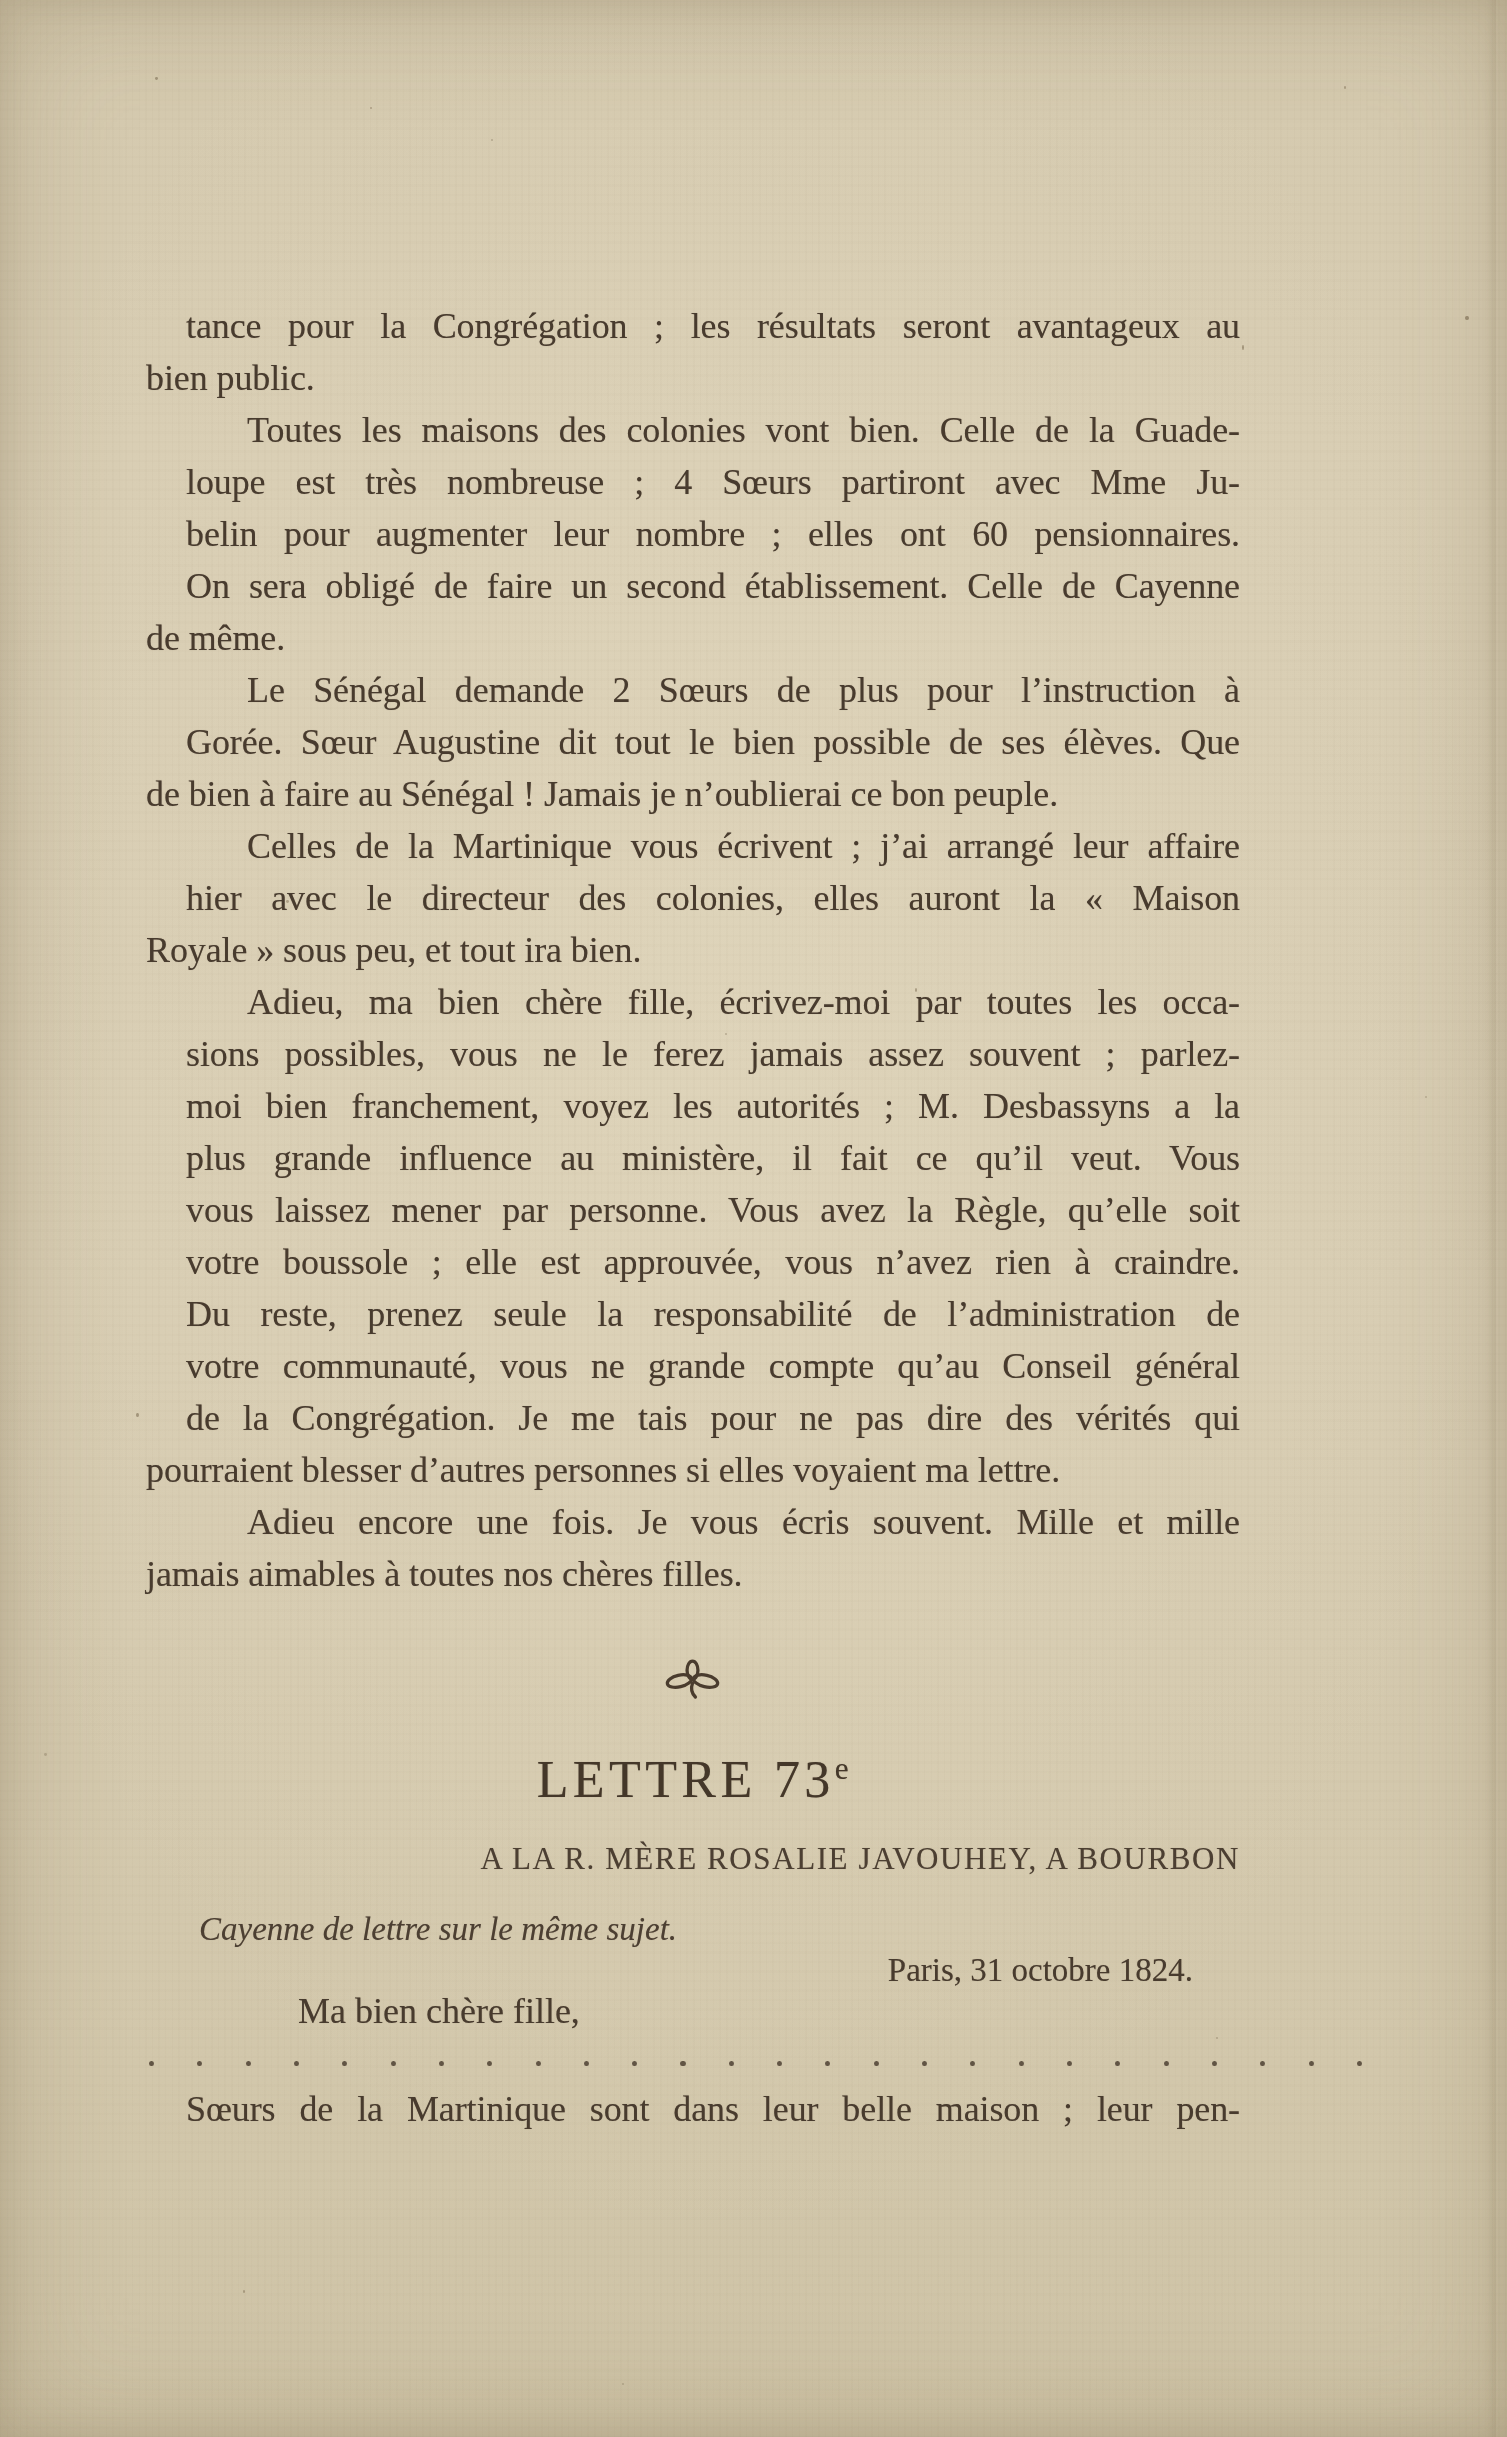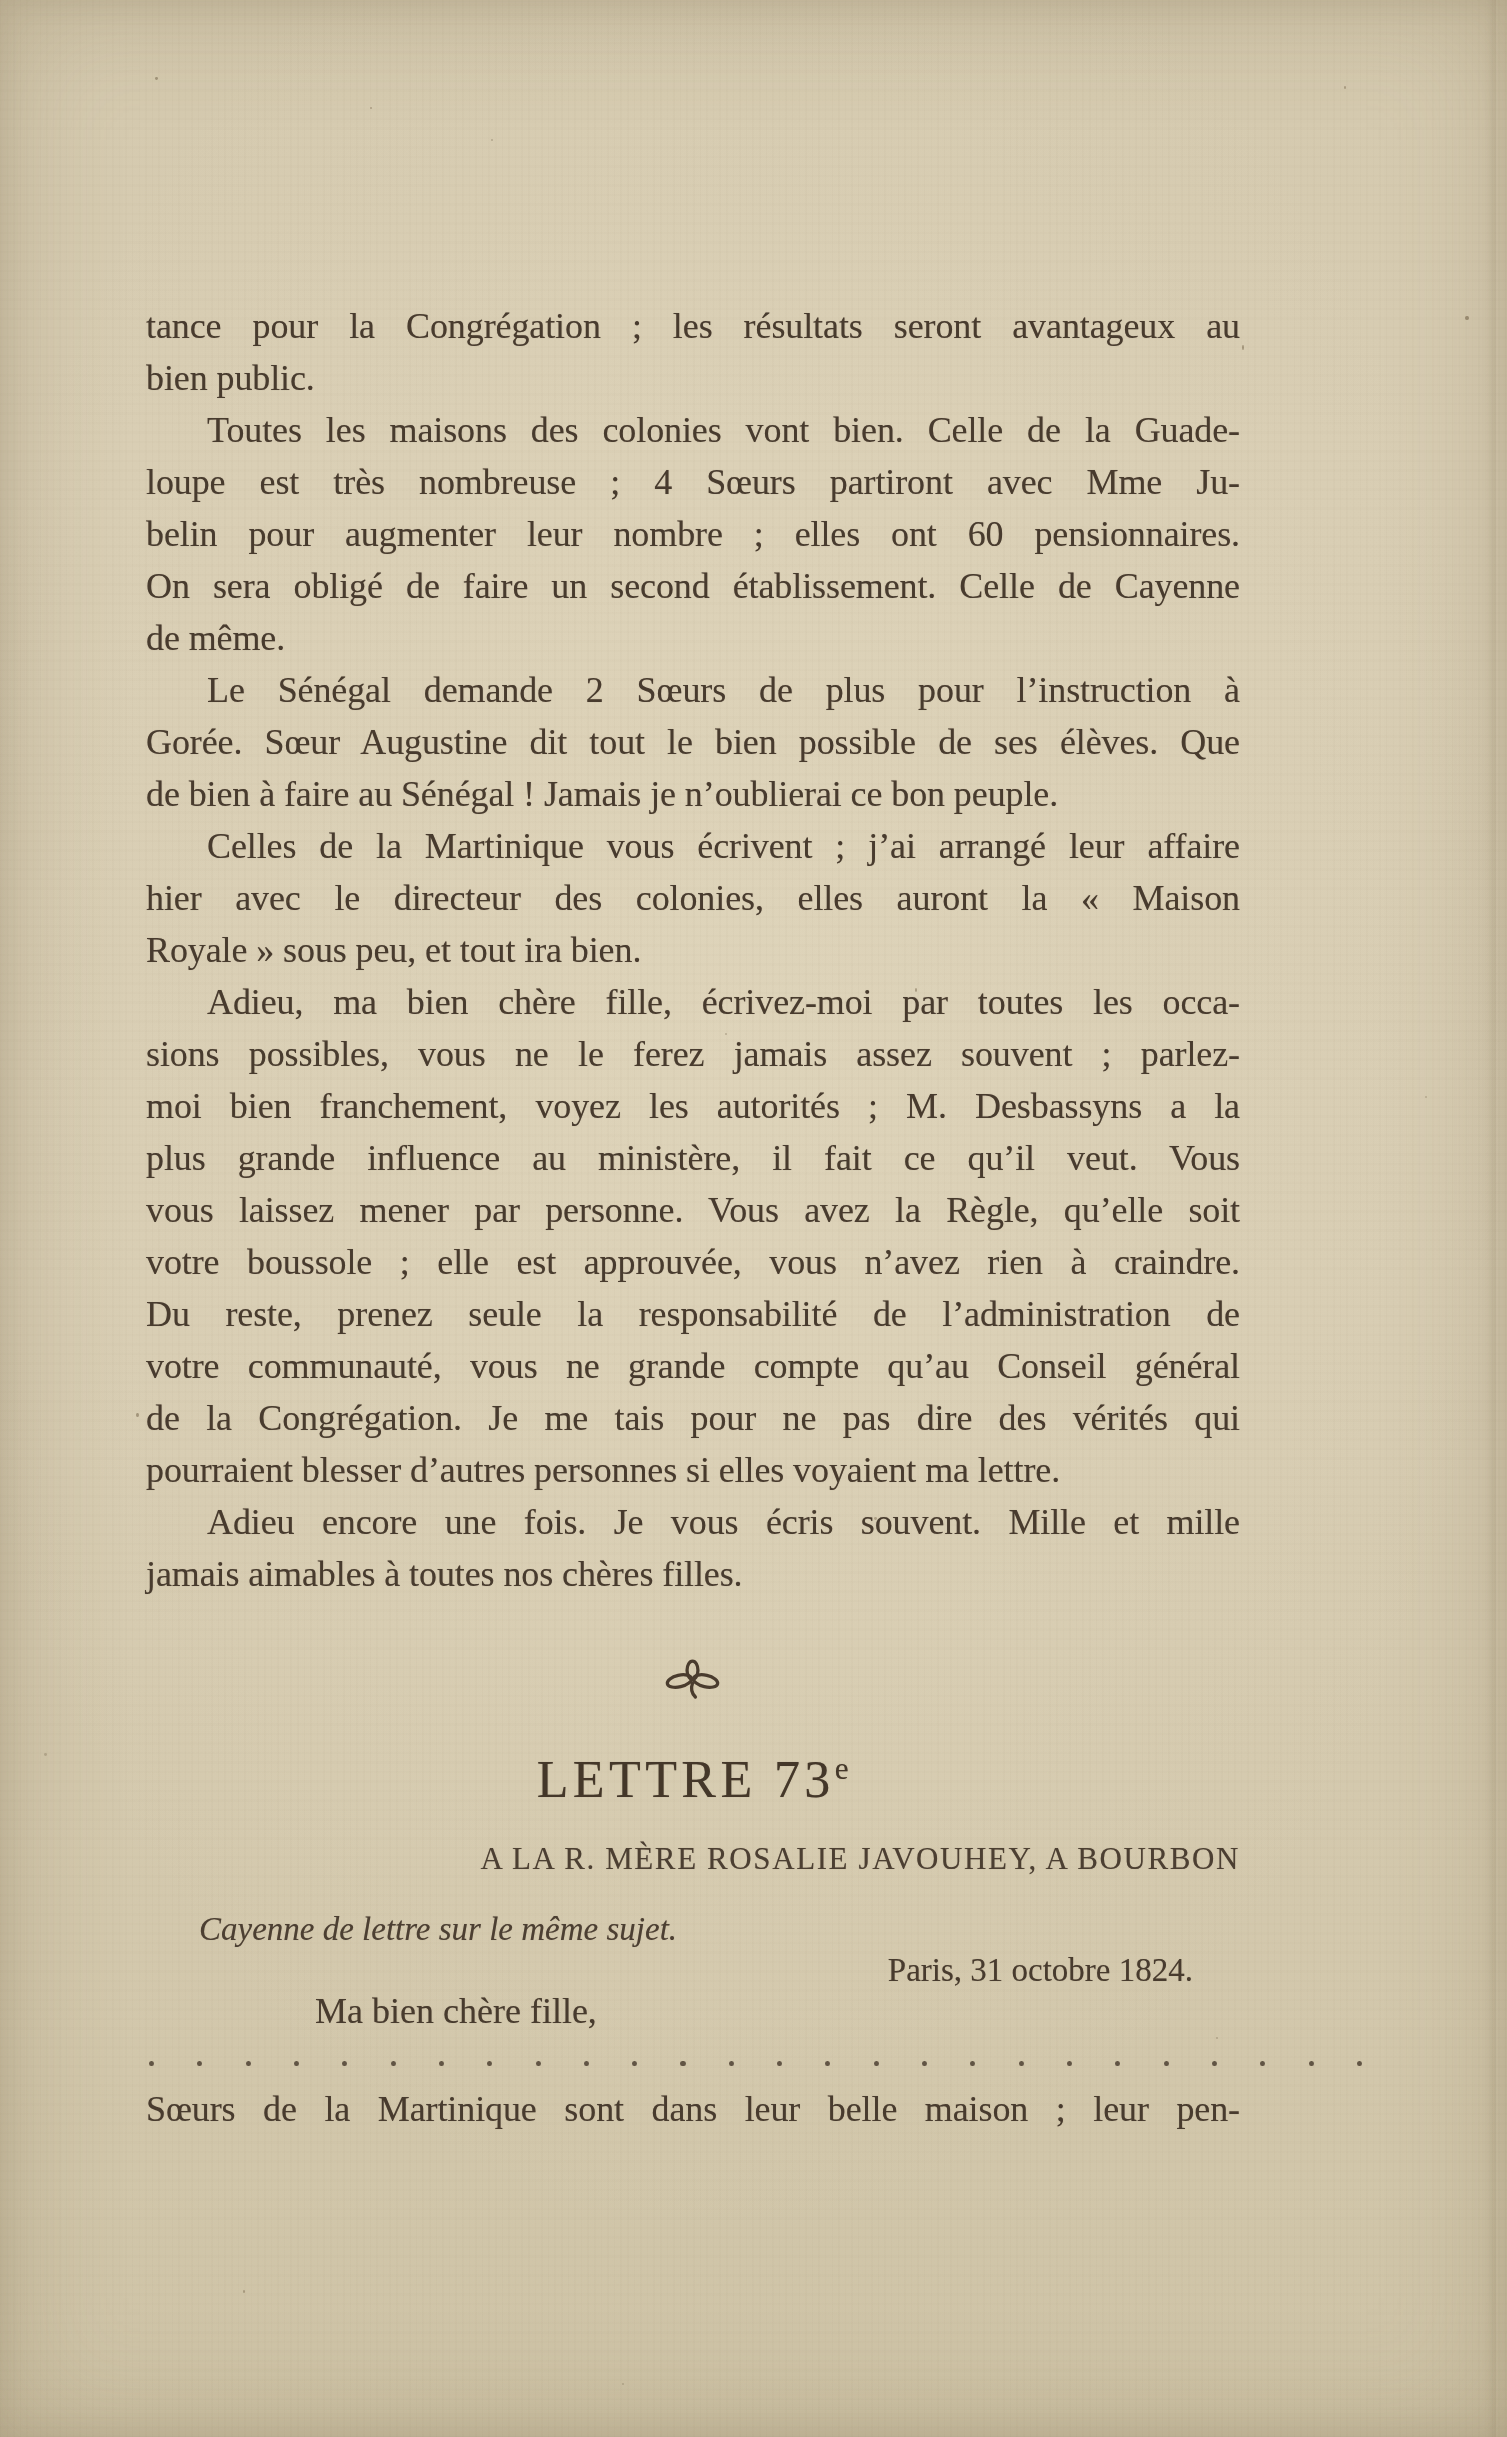--- a/index.html
+++ b/index.html
@@ -49,21 +49,21 @@
   
   .body-text{
     position:absolute;left:146px;width:1094px;
     font-size:36px;line-height:52px;letter-spacing:-0.1px;
     text-shadow:0 0 0.7px rgba(74,60,47,.42);
     color:#483b2e;
   }
   #letter72{top:300px;}
   #letter73body{top:2083px;}
   .line{white-space:nowrap;}
-  .line.jst{text-align:justify;text-align-last:justify;white-space:normal;}
+  .line.jst{text-align:justify;text-align-last:justify;white-space:normal;margin-left:40px;}
   .line.ind{padding-left:61px;}
 
   
   .ornament{position:absolute;left:662px;top:1657px;width:61px;height:51px;}
 
   
   .lettre-heading{
     position:absolute;left:146px;width:1094px;top:1750px;margin:0;
     text-align:center;font-weight:normal;
     font-size:52px;letter-spacing:4.4px;color:#443729;
@@ -80,21 +80,21 @@
     position:absolute;left:199px;top:1911px;
     font-style:italic;font-size:33px;color:#4c3f32;
     text-shadow:0 0 0.7px rgba(76,63,50,.4);
   }
   .dateline{
     position:absolute;left:146px;width:1047px;top:1952px;
     text-align:right;font-size:33px;color:#483b2e;
     text-shadow:0 0 0.7px rgba(72,59,46,.4);
   }
   .salutation{
-    position:absolute;left:315px;top:1990px;
+    position:absolute;left:298px;top:1990px;
     font-size:36px;color:#483b2e;
     text-shadow:0 0 0.7px rgba(72,59,46,.42);
   }
   .dots{
     position:absolute;left:149px;top:2059px;width:1213px;height:8.8px;
     display:flex;justify-content:space-between;align-items:center;
   }
   .dots i{
     width:5.1px;height:5.8px;border-radius:50%;
     background:#4e4133;opacity:.85;display:block;

